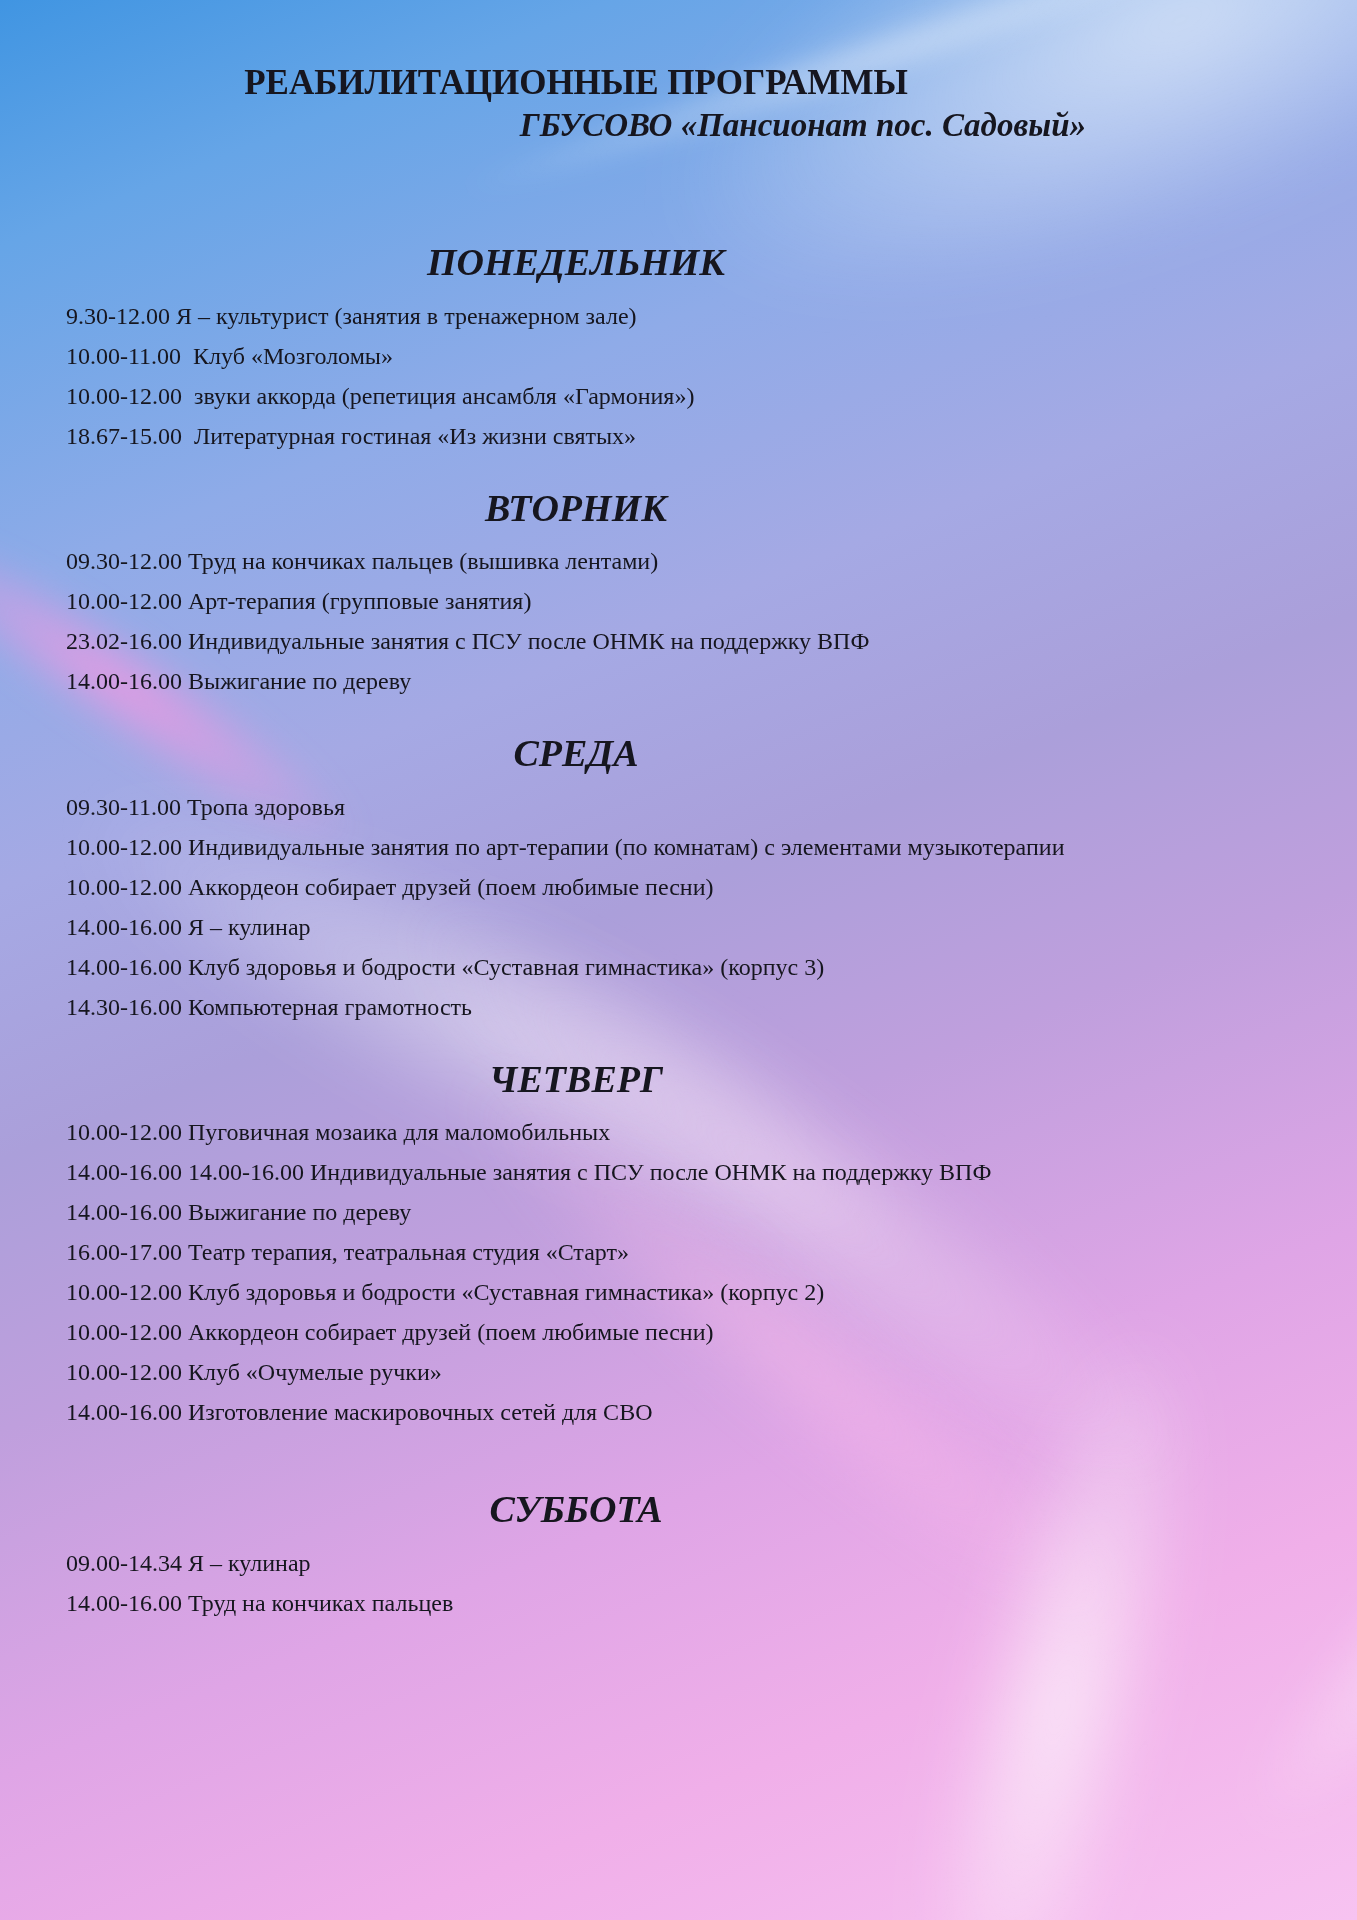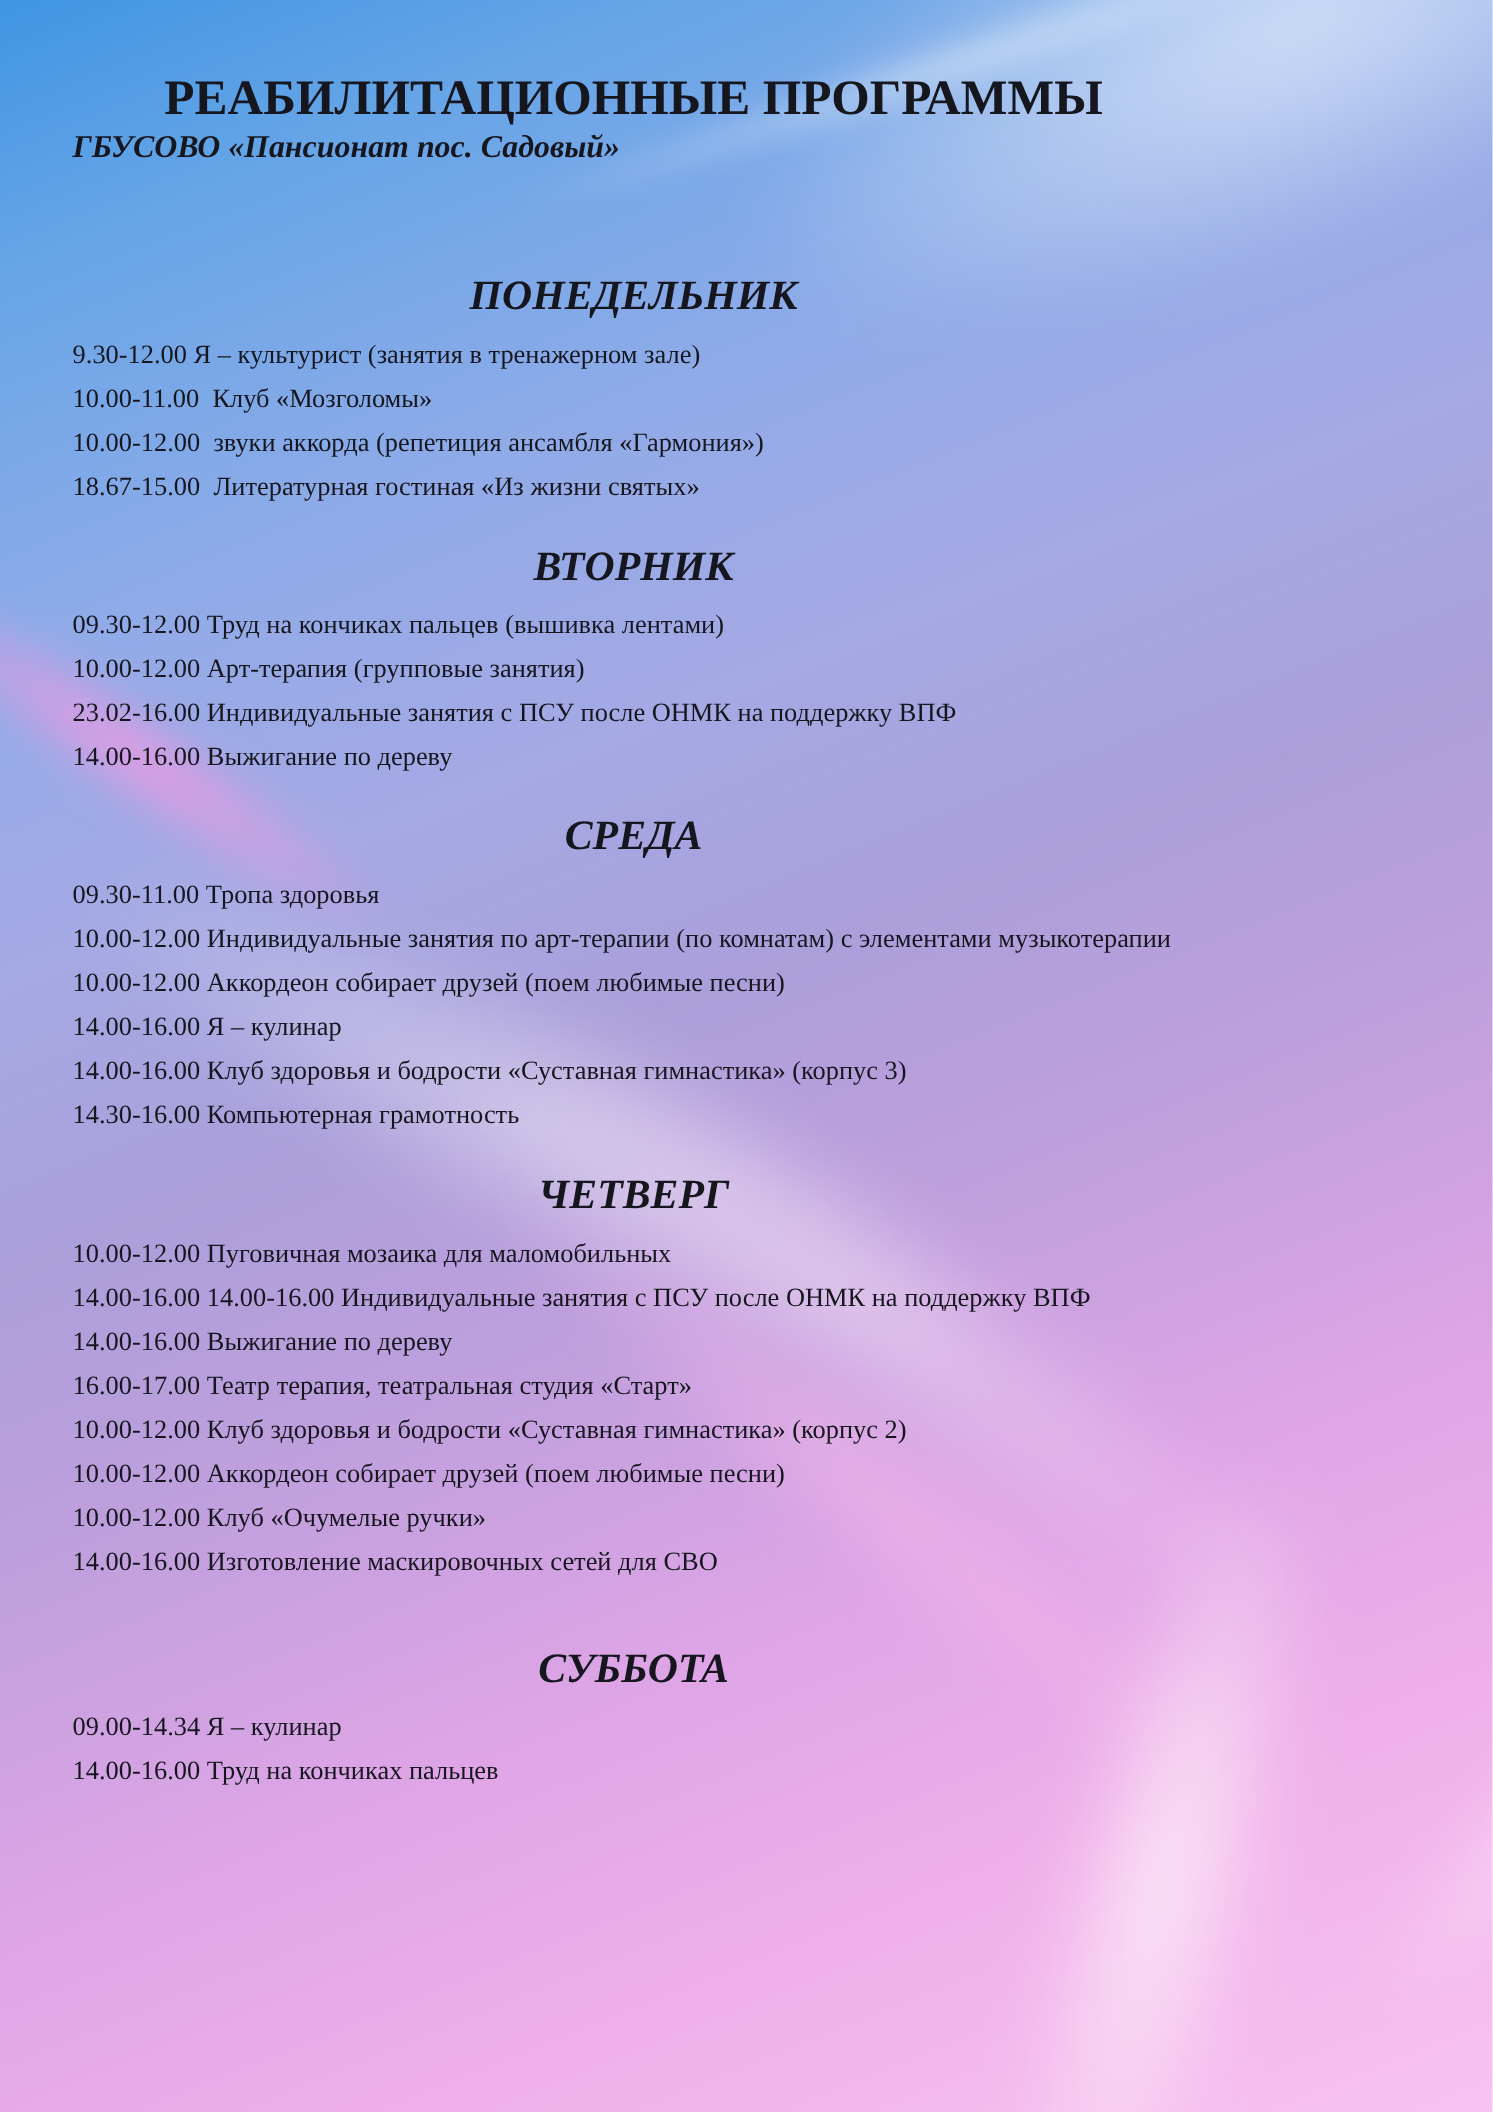--- a/index.html
+++ b/index.html
@@ -76,31 +76,31 @@
     filter: blur(22px);
   }
   
   .content {
     position: absolute;
     left: 66px;
     top: 62px;
     width: 1020px;
   }
   h1.doc-title {
-    font-size: 45px;
+    font-size: 35px;
     font-weight: bold;
     text-align: center;
     margin: 0;
     line-height: 1.22;
   }
   h2.doc-subtitle {
-    font-size: 29px;
+    font-size: 33px;
     font-weight: bold;
     font-style: italic;
-    text-align: left;
+    text-align: right;
     margin: 0;
     line-height: 1.22;
   }
   section.day h3 {
     font-size: 38px;
     font-weight: bold;
     font-style: italic;
     text-align: center;
     margin: 30px 0 10px 0;
     line-height: 1.2;

